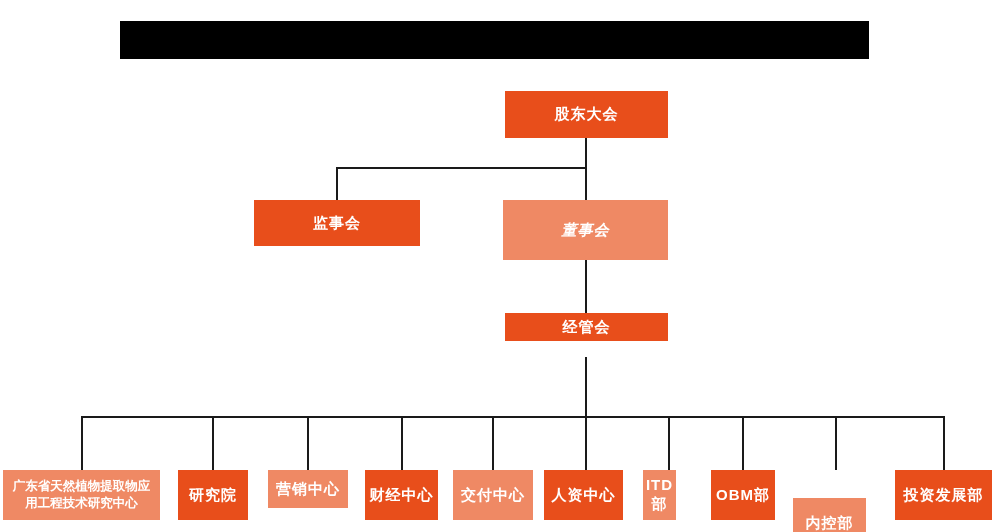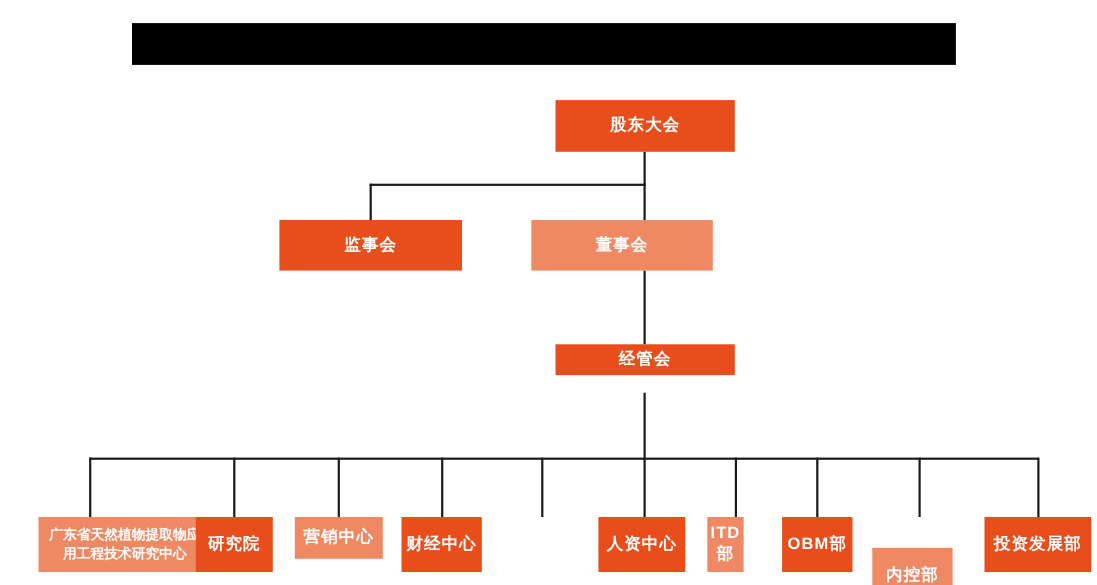--- a/index.html
+++ b/index.html
@@ -33,21 +33,21 @@
     justify-content: center;
     text-align: center;
     color: var(--c-text);
     font-weight: bold;
     font-size: 15px;
     letter-spacing: 1px;
     line-height: 1.25;
   }
   .box.primary   { background: var(--c-primary); }
   .box.secondary { background: var(--c-secondary); }
-  .box.small { font-size: 12.5px; letter-spacing: 0; padding: 2px 5px; line-height: 1.35; margin-left: 32px; }
+  .box.small { font-size: 12.5px; letter-spacing: 0; padding: 2px 5px; line-height: 1.35; }
   .line { position: absolute; background: var(--c-line); }
 </style>
 </head>
 <body>
 
 <div class="canvas">
 
   <div class="redacted"></div>
 
   <div class="line" style="left:585px; top:138px; width:2px; height:62px;"></div>
@@ -67,39 +67,42 @@
   <div class="line" style="left:835px; top:416px; width:2px; height:54px;"></div>
   <div class="line" style="left:943px; top:416px; width:2px; height:54px;"></div>
 
   <div class="box primary" style="left:505px; top:91px; width:163px; height:47px;">
     <span>股东大会</span>
   </div>
 
   <div class="box primary" style="left:254px; top:200px; width:166px; height:46px;">
     <span>监事会</span>
   </div>
-  <div class="box secondary" style="left:483px; top:200px; width:165px; height:46px;">
+  <div class="box secondary" style="left:503px; top:200px; width:165px; height:60px;font-style:italic;">
     <span>董事会</span>
   </div>
 
   <div class="box primary" style="left:505px; top:313px; width:163px; height:28px;">
     <span>经管会</span>
   </div>
 
   <div class="box small secondary" style="left:3px; top:470px; width:157px; height:50px;">
     <span>广东省天然植物提取物应用工程技术研究中心</span>
   </div>
   <div class="box primary" style="left:178px; top:470px; width:70px; height:50px;">
     <span>研究院</span>
   </div>
   <div class="box secondary" style="left:268px; top:470px; width:80px; height:38px;">
     <span>营销中心</span>
   </div>
   <div class="box primary" style="left:365px; top:470px; width:73px; height:50px;">
     <span>财经中心</span>
+  </div>
+  <div class="box secondary" style="left:453px; top:470px; width:80px; height:50px;">
+    <span>交付中心</span>
   </div>
   <div class="box primary" style="left:544px; top:470px; width:79px; height:50px;">
     <span>人资中心</span>
   </div>
   <div class="box secondary" style="left:643px; top:470px; width:33px; height:50px;">
     <span>ITD部</span>
   </div>
   <div class="box primary" style="left:711px; top:470px; width:64px; height:50px;">
     <span>OBM部</span>
   </div>

